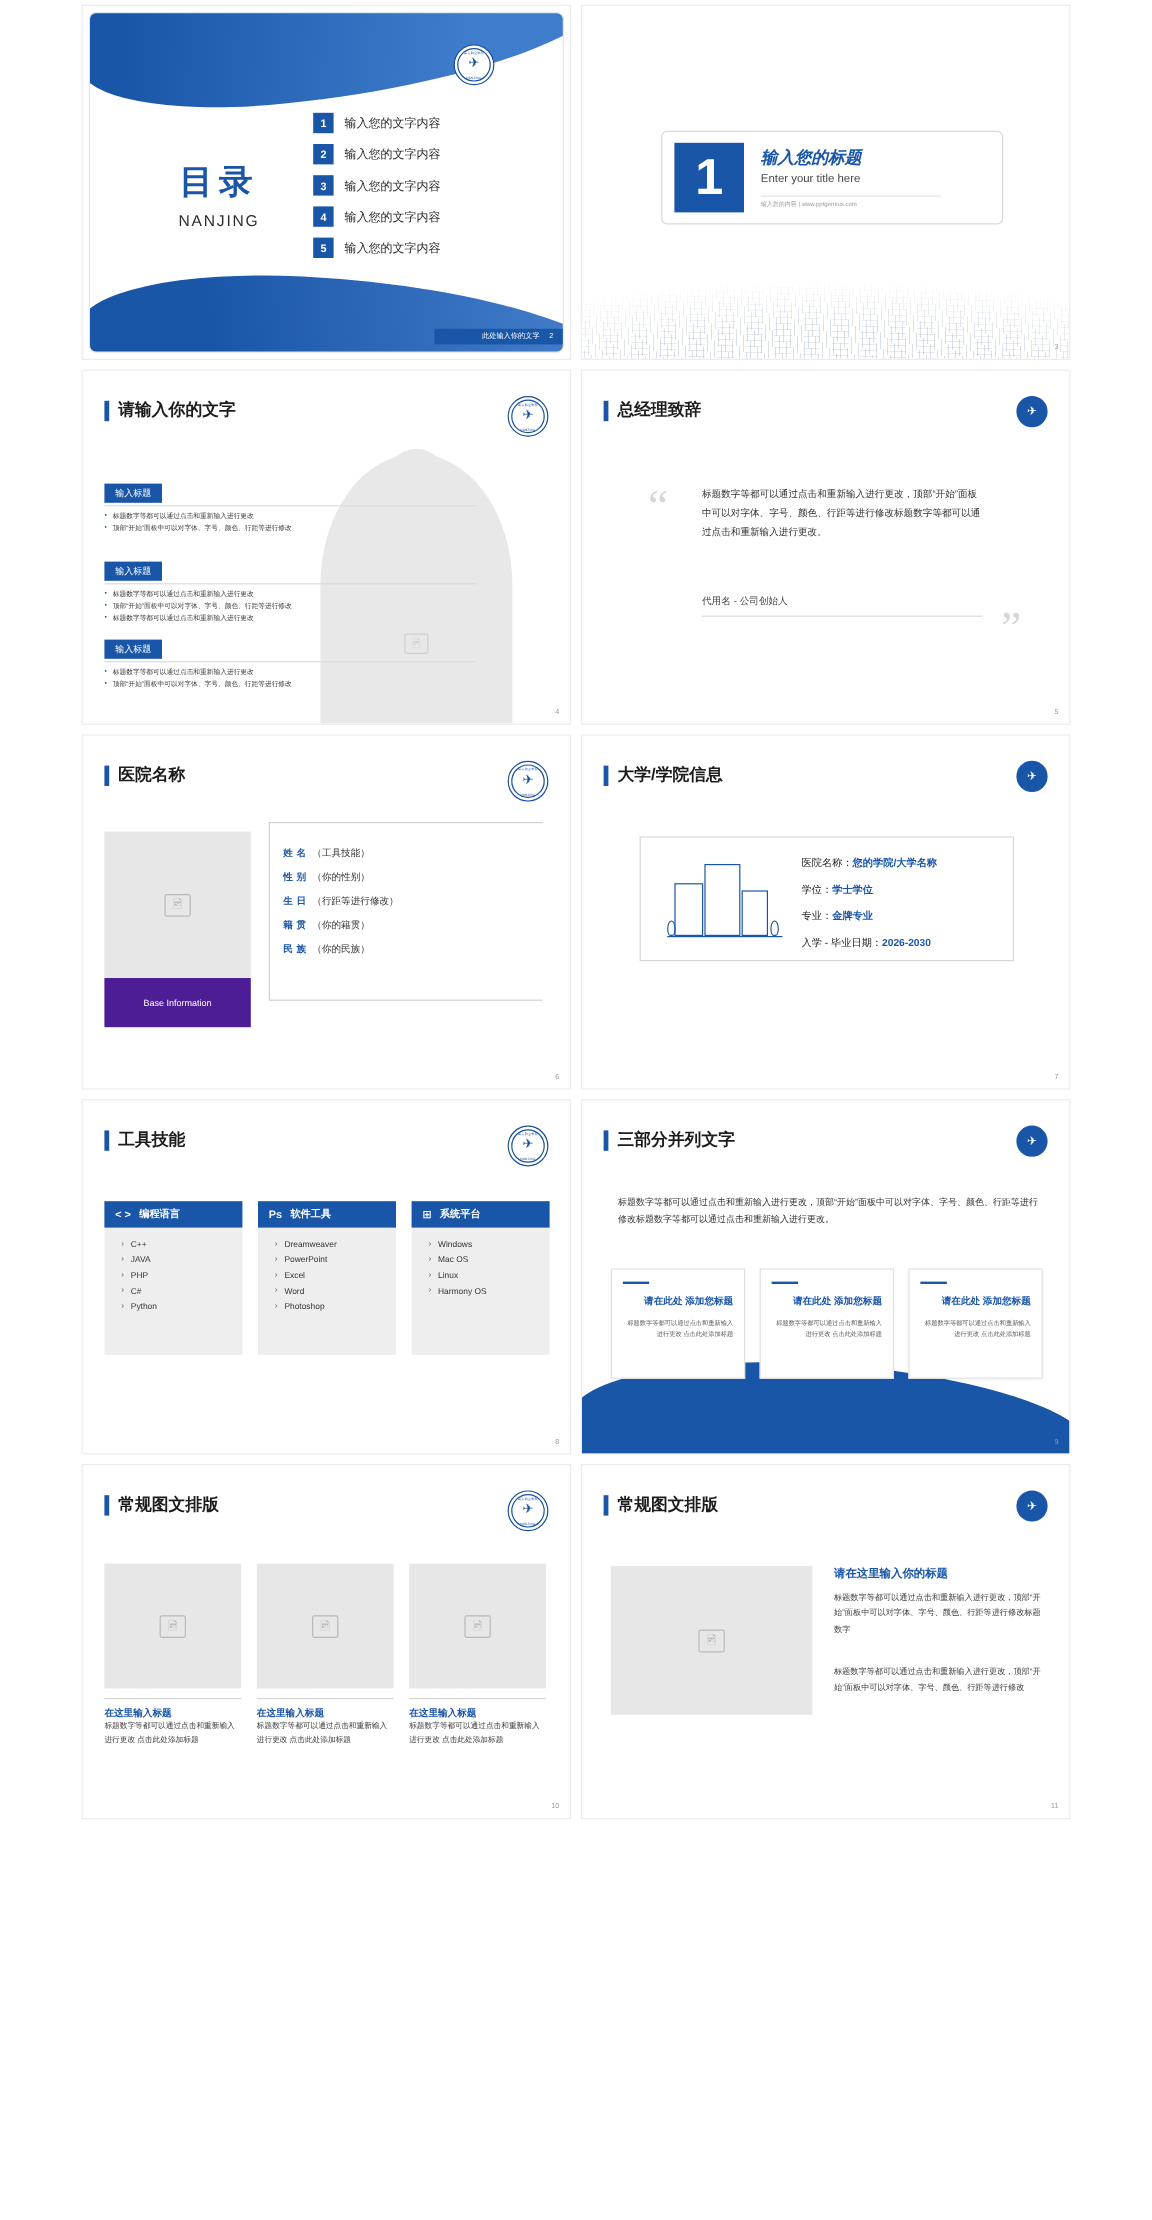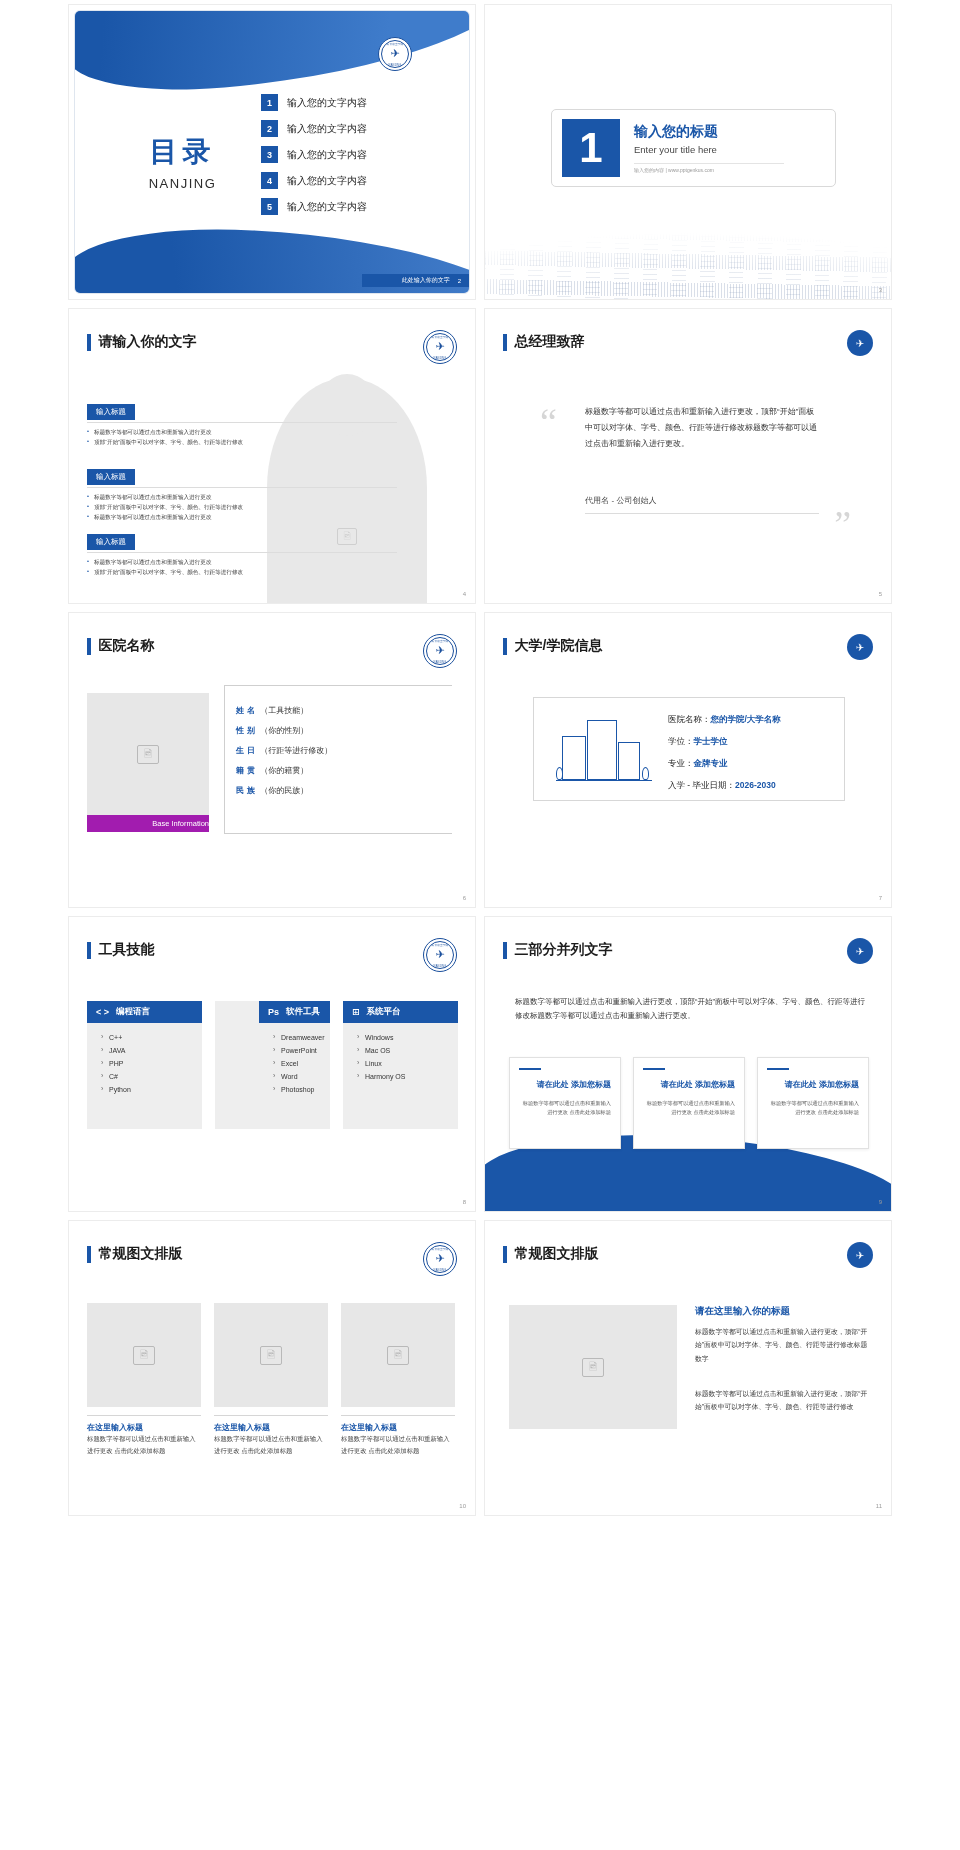--- a/index.html
+++ b/index.html
@@ -191,21 +191,21 @@
   .s3 .bignum {
     width: 58px; height: 58px;
     margin: 0 14px 0 10px;
     background: #1a56a8;
     color: #fff;
     font-size: 42px;
     font-weight: 700;
     display: flex; align-items: center; justify-content: center;
     line-height: 1;
   }
-  .s3 .c-title { font-size: 14px; color: #1a56a8; font-weight: 700; }
+  .s3 .c-title { font-size: 14px; color: #1a56a8; font-weight: 700; font-style: italic; }
   .s3 .c-sub { font-size: 9.5px; color: #474747; margin-top: 3px; }
   .s3 .c-meta { font-size: 5px; color: #9a9a9a; margin-top: 8px; border-top: 1px solid #e4e4e4; padding-top: 3px; width: 150px;}
 
   
   .hdr {
     position: absolute;
     left: 18px; top: 24px;
     display: flex; align-items: center;
   }
   .hdr .bar {
@@ -319,25 +319,25 @@
     border: 1.6px solid #b9b9b9;
     border-radius: 2px;
     color: #b9b9b9;
     font-size: 10px;
     display: flex; align-items: center; justify-content: center;
   }
   .s6 .cap {
     position: absolute;
     left: 18px; top: 202px;
     width: 122px;
-    background: #a21caf;
+    background: #4c1d95;
     color: #fff;
     font-size: 7.5px;
-    padding: 4px 0;
-    text-align: right;
+    padding: 16px 0;
+    text-align: center;
   }
   .s6 .vline {
     position: absolute;
     left: 155px; top: 72px;
     width: 1px; height: 148px;
     background: #cfcfcf;
   }
   .s6 .tline {
     position: absolute;
     left: 155px;
@@ -390,21 +390,21 @@
 
   
   .s8 .col {
     position: absolute;
     top: 84px;
     width: 115px;
     height: 128px;
     background: #eeeeee;
   }
   .s8 .c1 { left: 18px; }
-  .s8 .c2 { left: 146px; padding-left: 44px; }
+  .s8 .c2 { left: 146px; }
   .s8 .c3 { left: 274px; }
   .s8 .chead {
     height: 22px;
     background: #1a56a8;
     color: #fff;
     display: flex; align-items: center;
     gap: 7px;
     padding-left: 9px;
     font-size: 8.5px;
     font-weight: 700;

